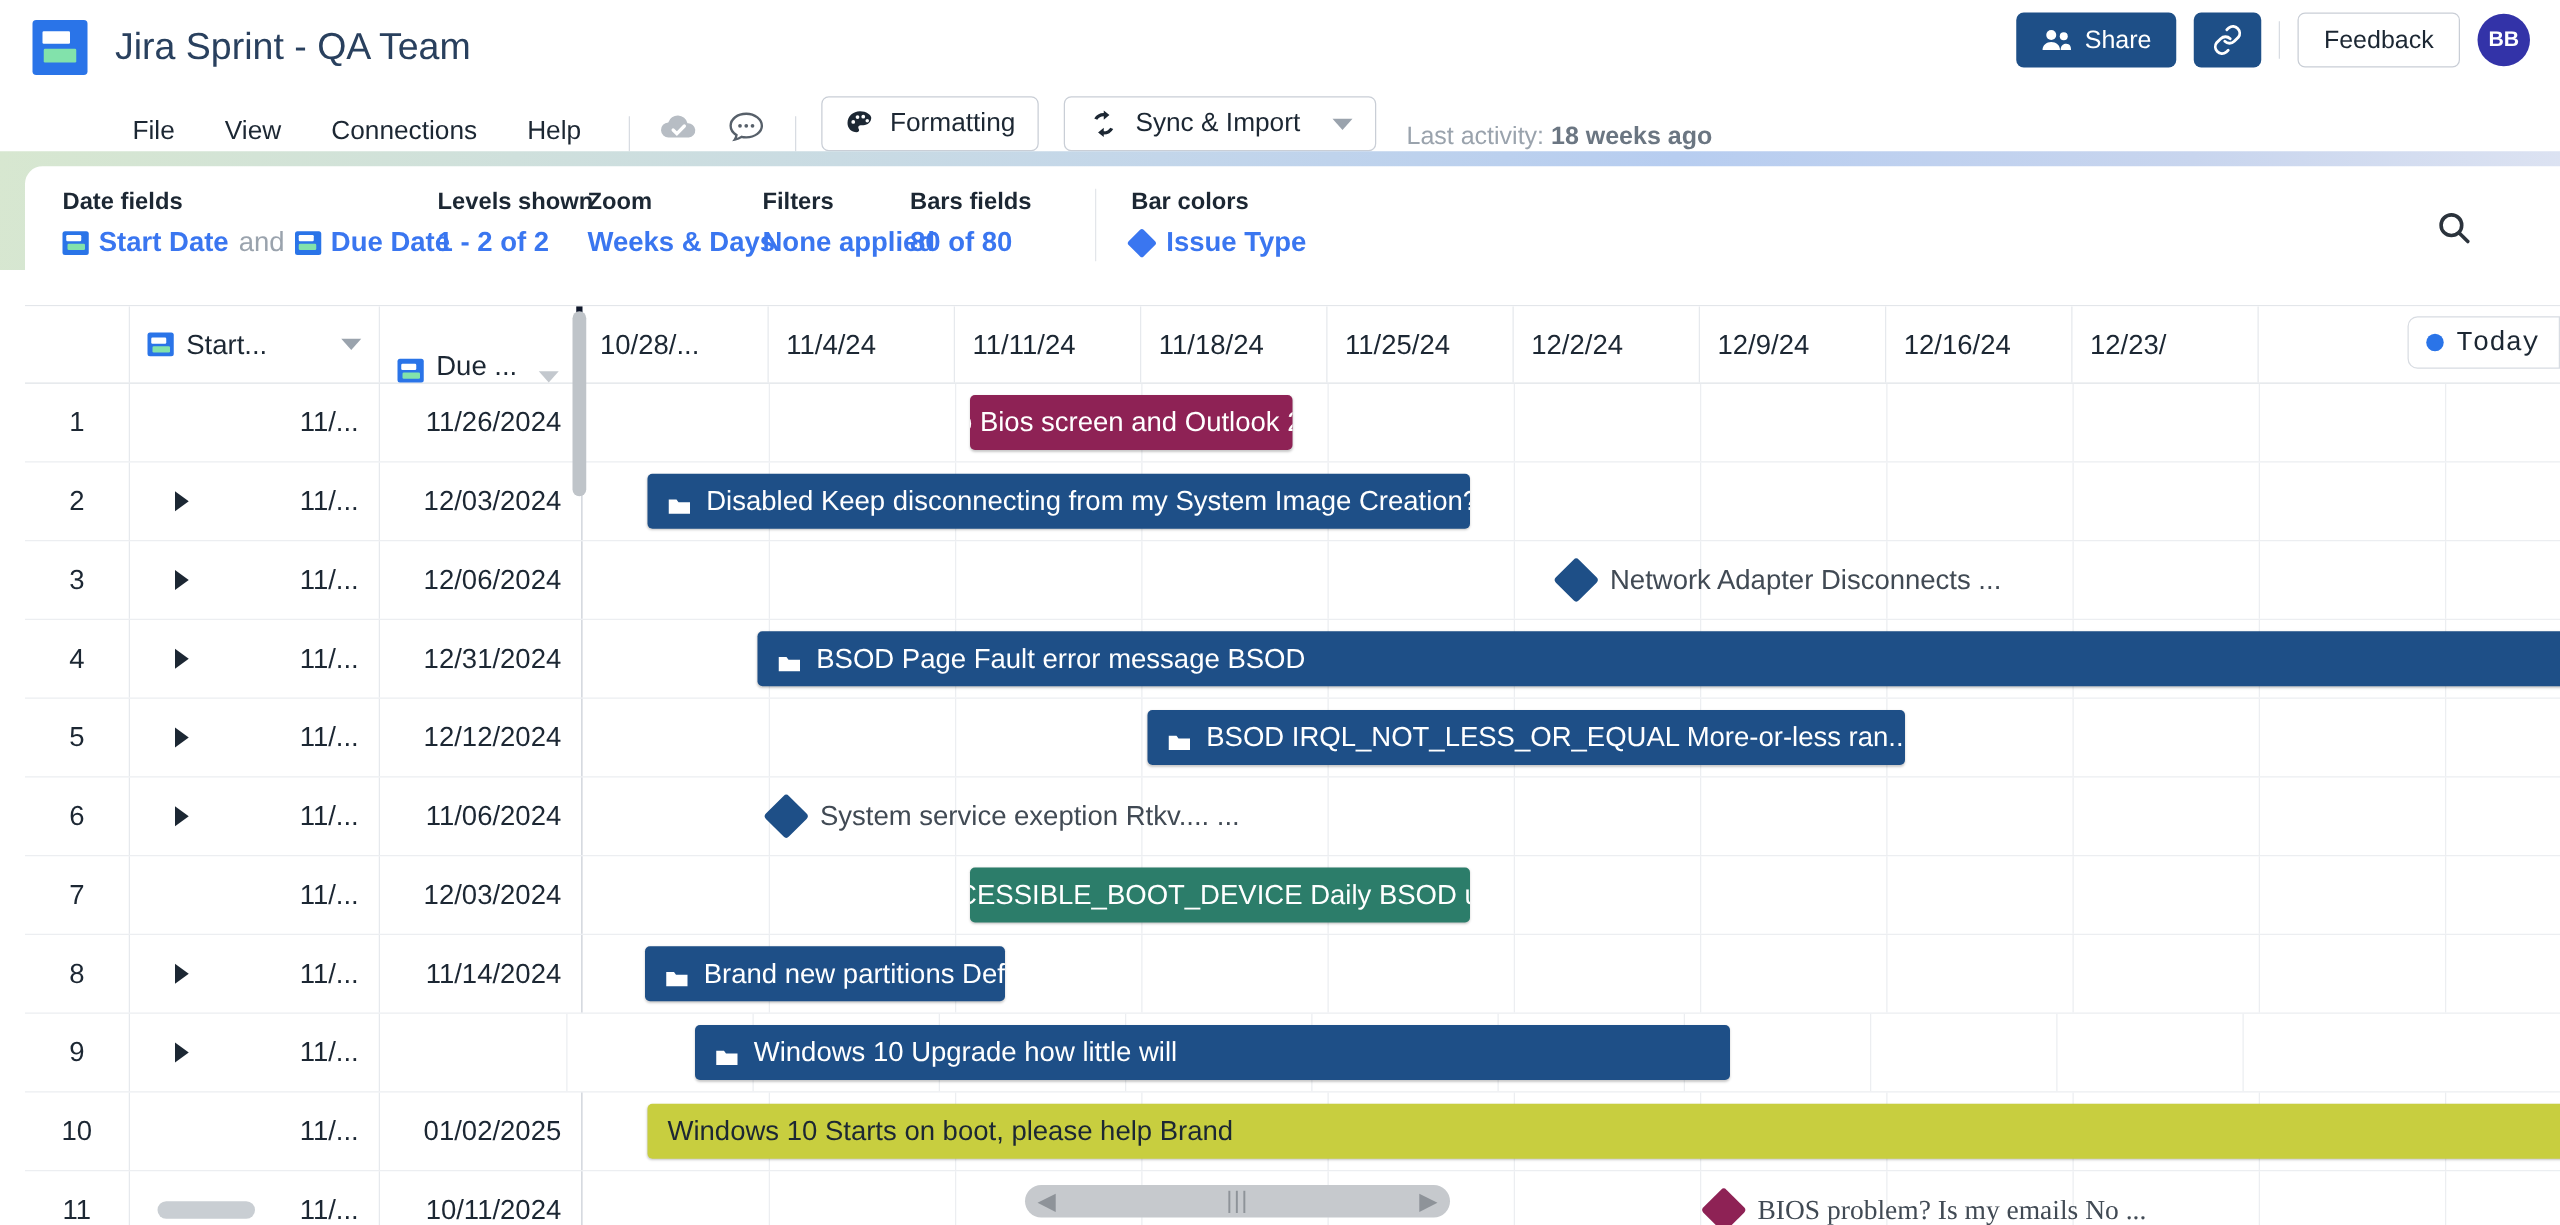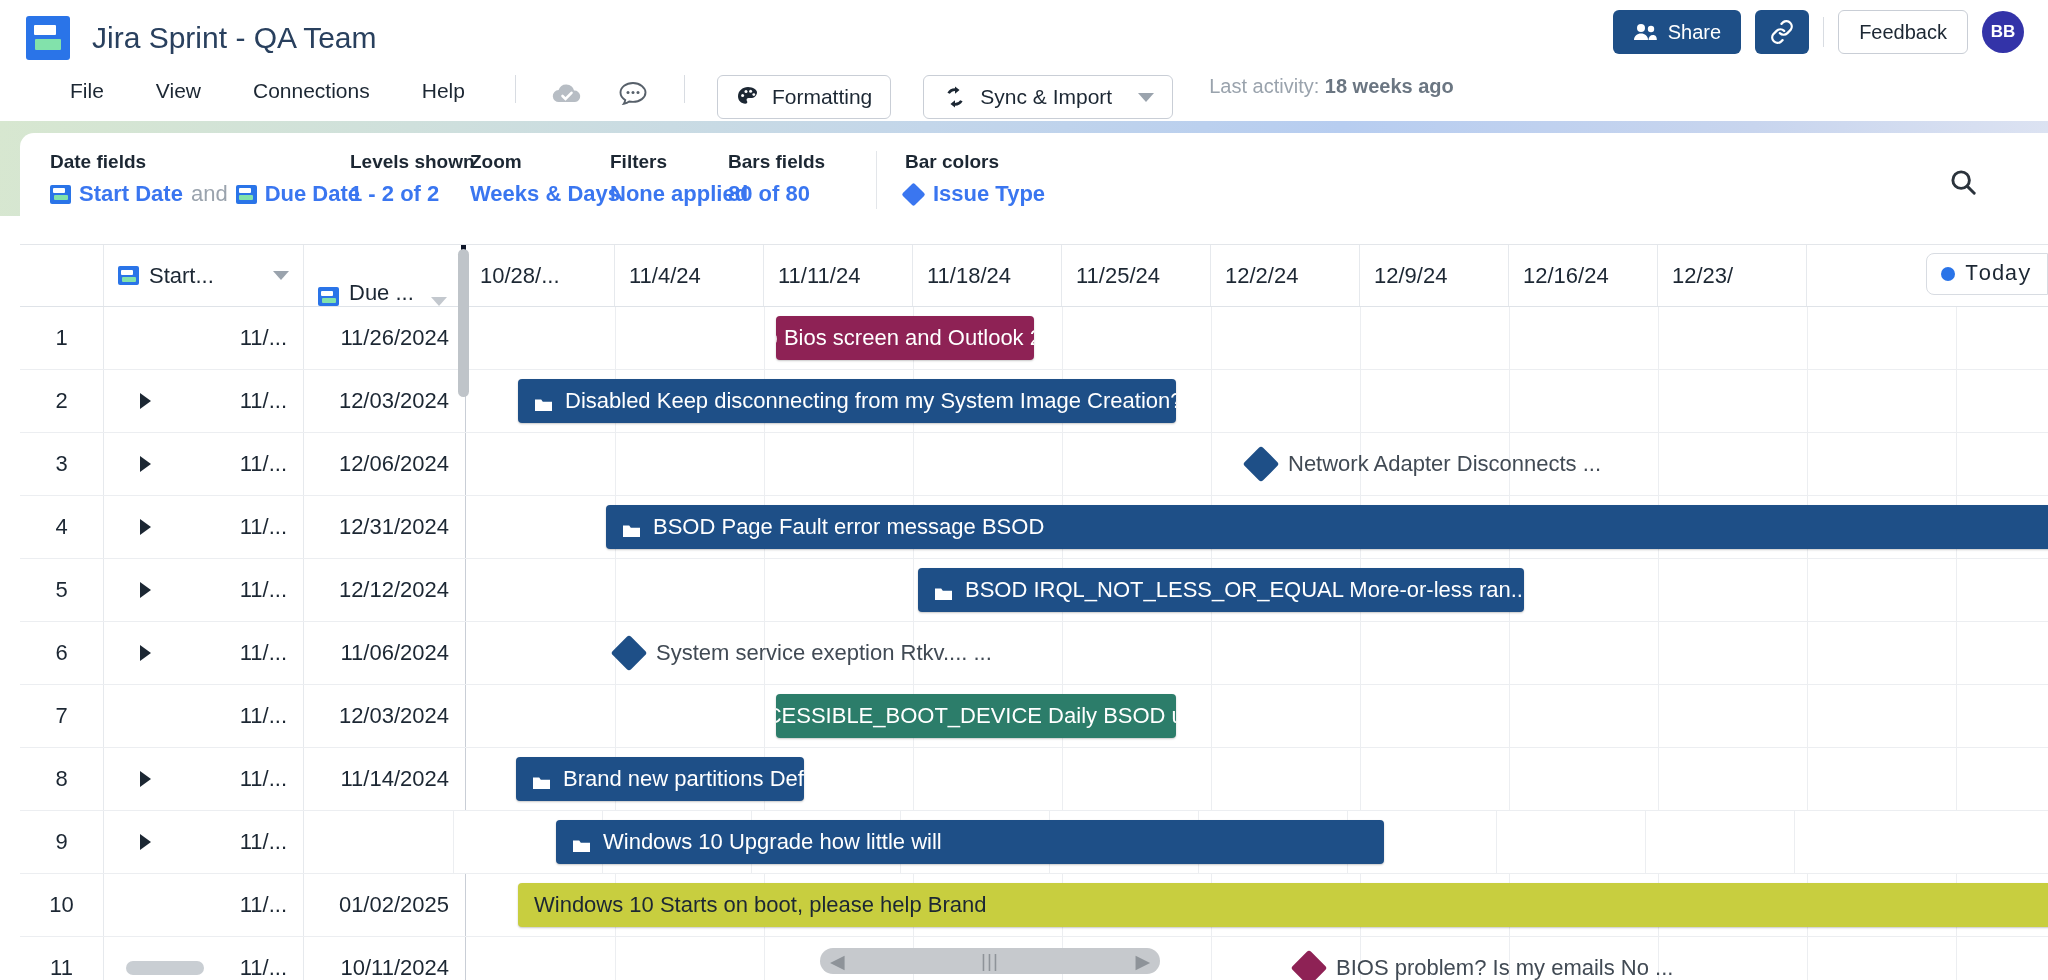--- a/index.html
+++ b/index.html
@@ -78,23 +78,23 @@
     width: 42px; height: 42px; border-radius: 50%;
     background: #3333a8; color: #fff;
     font-size: 17px; font-weight: bold;
     display: flex; align-items: center; justify-content: center;
     cursor: pointer;
   }
 
   
   .menurow {
     height: 46px;
-    display: flex; align-items: flex-start;
-    padding-left: 52px;
-    gap: 16px;
+    display: flex; align-items: flex-end;
+    padding-left: 88px;
+    gap: 4px;
     background: #fff;
   }
   .menu-item {
     font-size: 21px; color: #1c2733;
     padding: 4px 18px;
     cursor: pointer;
     white-space: nowrap;
   }
   .vdiv { width: 1px; height: 28px; background: #d8dce2; margin: 0 16px; }
   .icon-btn-plain {
@@ -728,21 +728,21 @@
           <div class="vgrid" style="left: 149px;"></div>
           <div class="vgrid" style="left: 298px;"></div>
           <div class="vgrid" style="left: 447px;"></div>
           <div class="vgrid" style="left: 596px;"></div>
           <div class="vgrid" style="left: 745px;"></div>
           <div class="vgrid" style="left: 894px;"></div>
           <div class="vgrid" style="left: 1043px;"></div>
           <div class="vgrid" style="left: 1192px;"></div>
           <div class="vgrid" style="left: 1341px;"></div>
           <div class="vgrid" style="left: 1490px;"></div>
-          <div class="milestone" style="left: 830px;">
+          <div class="milestone" style="left: 900px; font-family: Liberation Serif, serif;">
             <span class="ms-diamond" style="background: rgb(142, 34, 85);"></span>
             <span class="ms-label">BIOS problem? Is my emails No ...</span>
           </div>
         </div>
       </div>
     </div>
 
   <div class="vscroll"></div>
 
   <div class="hscroll">

